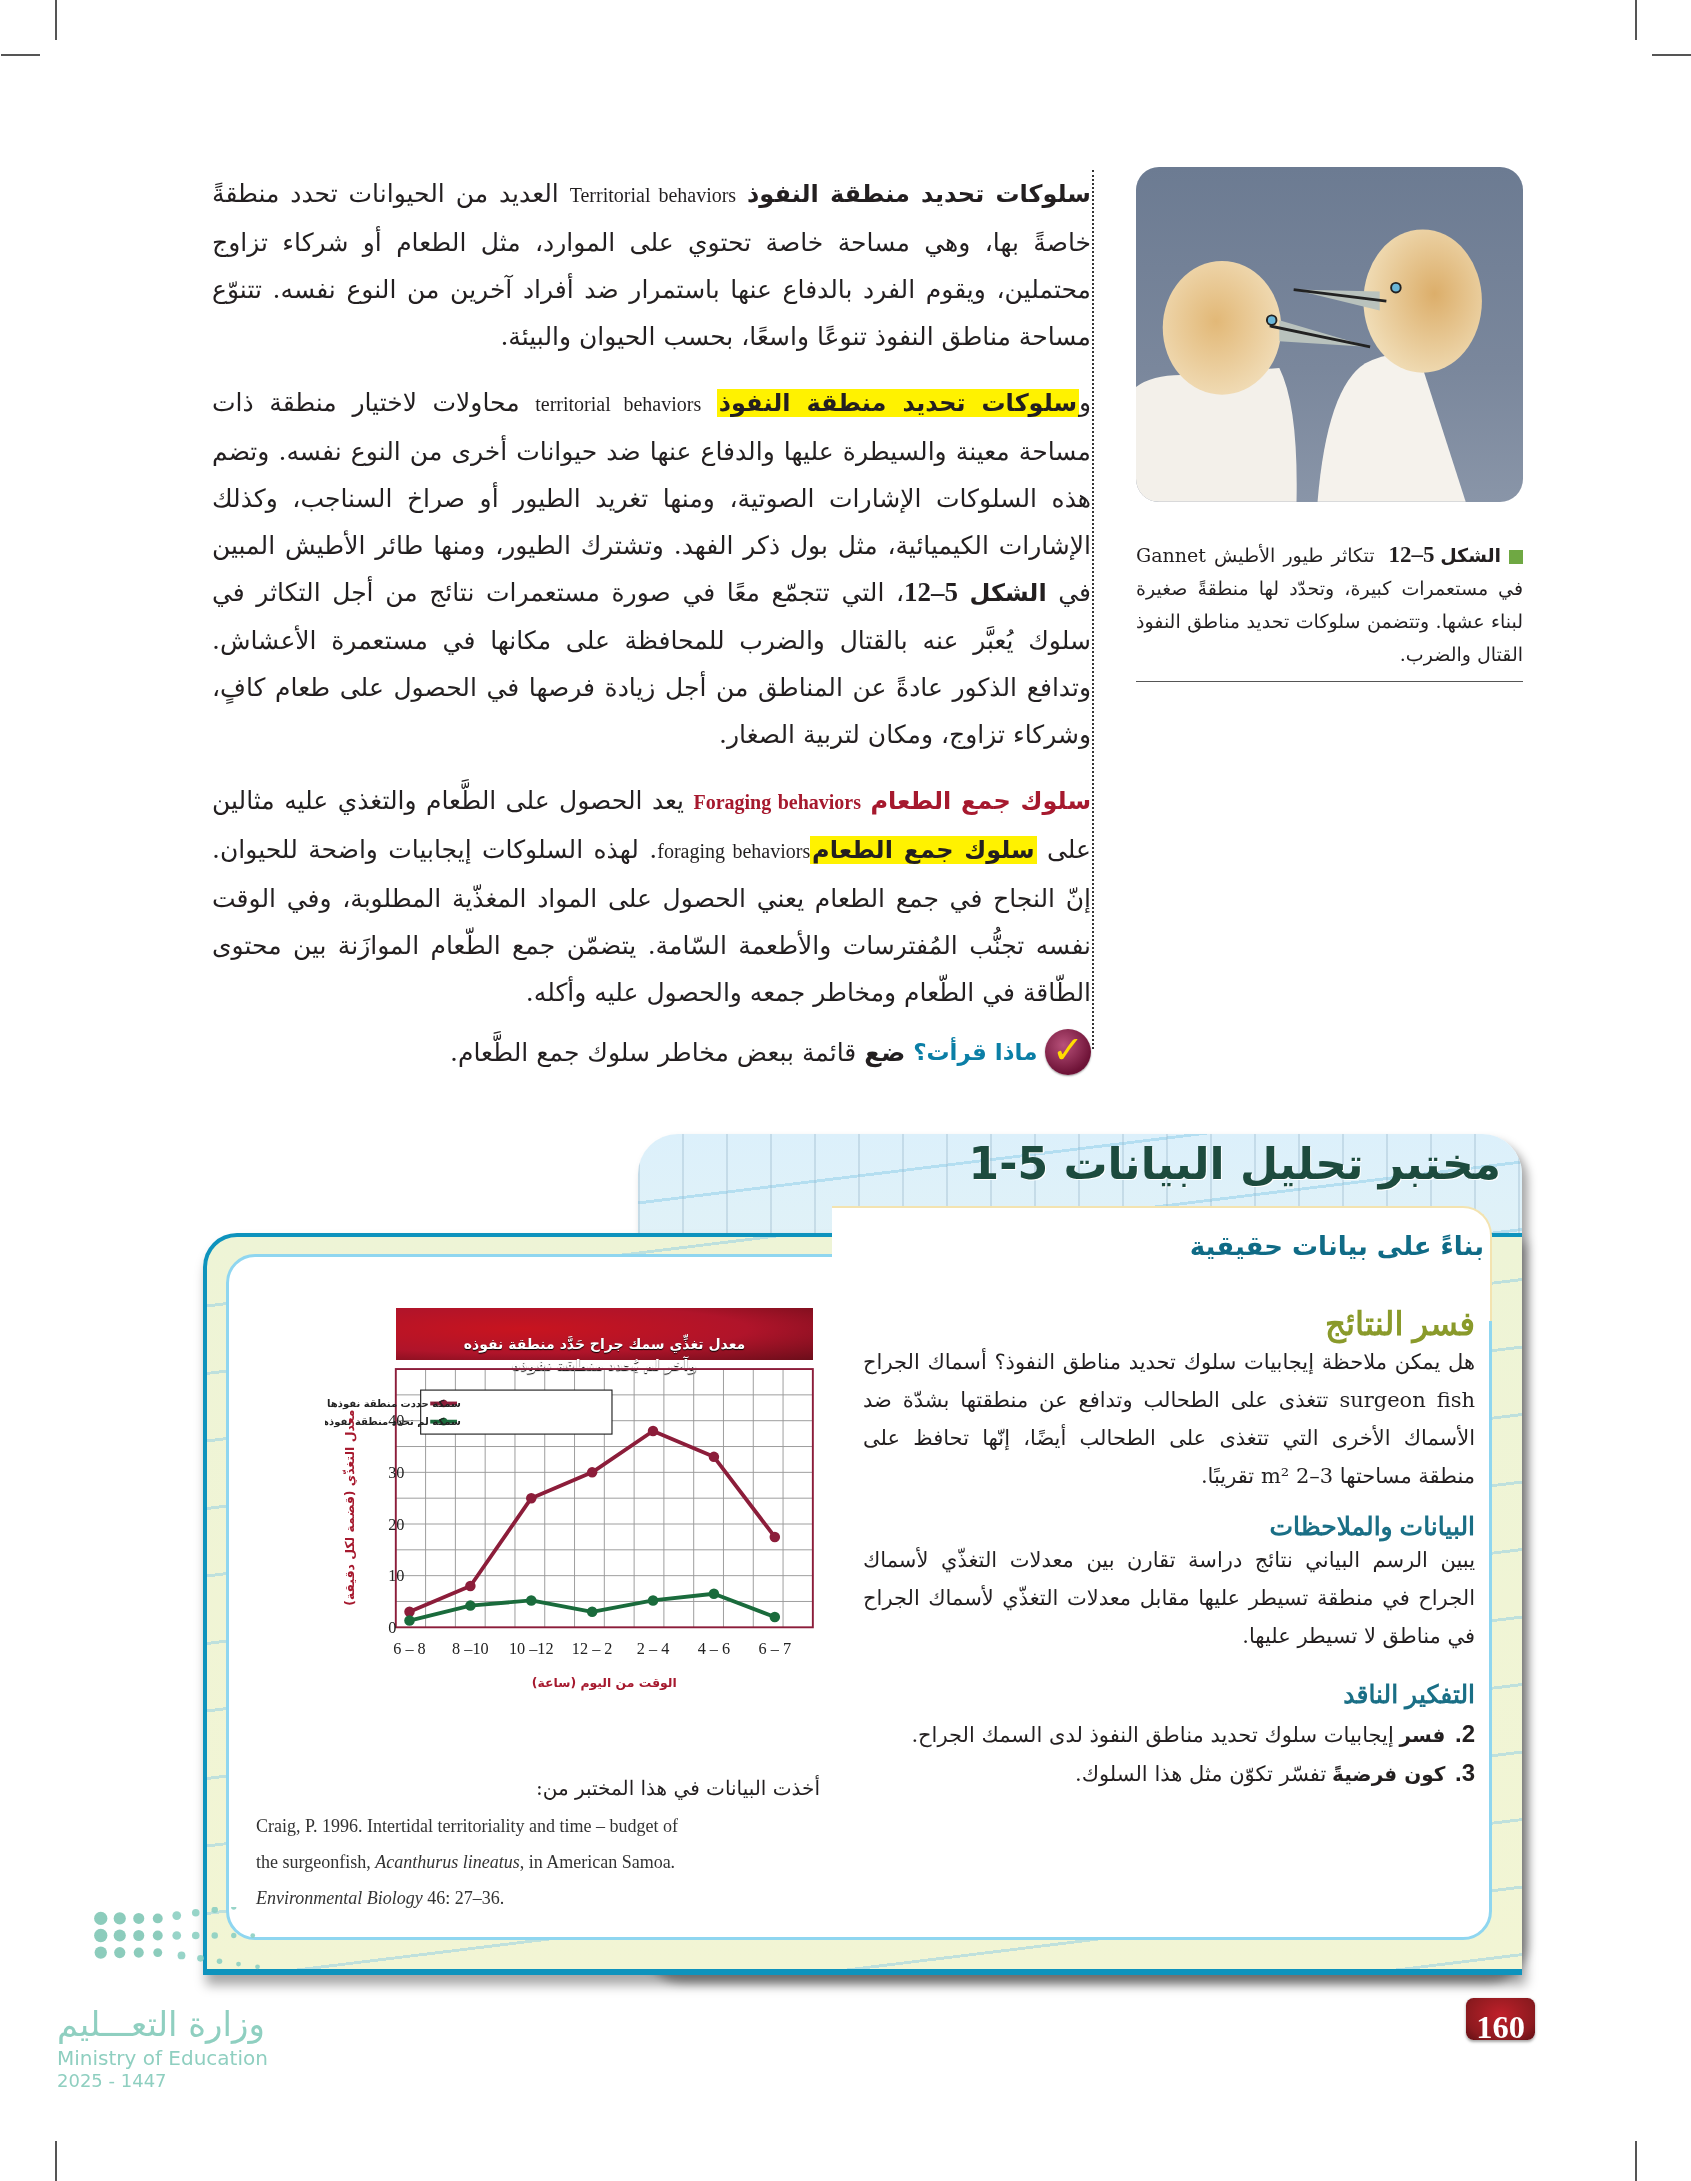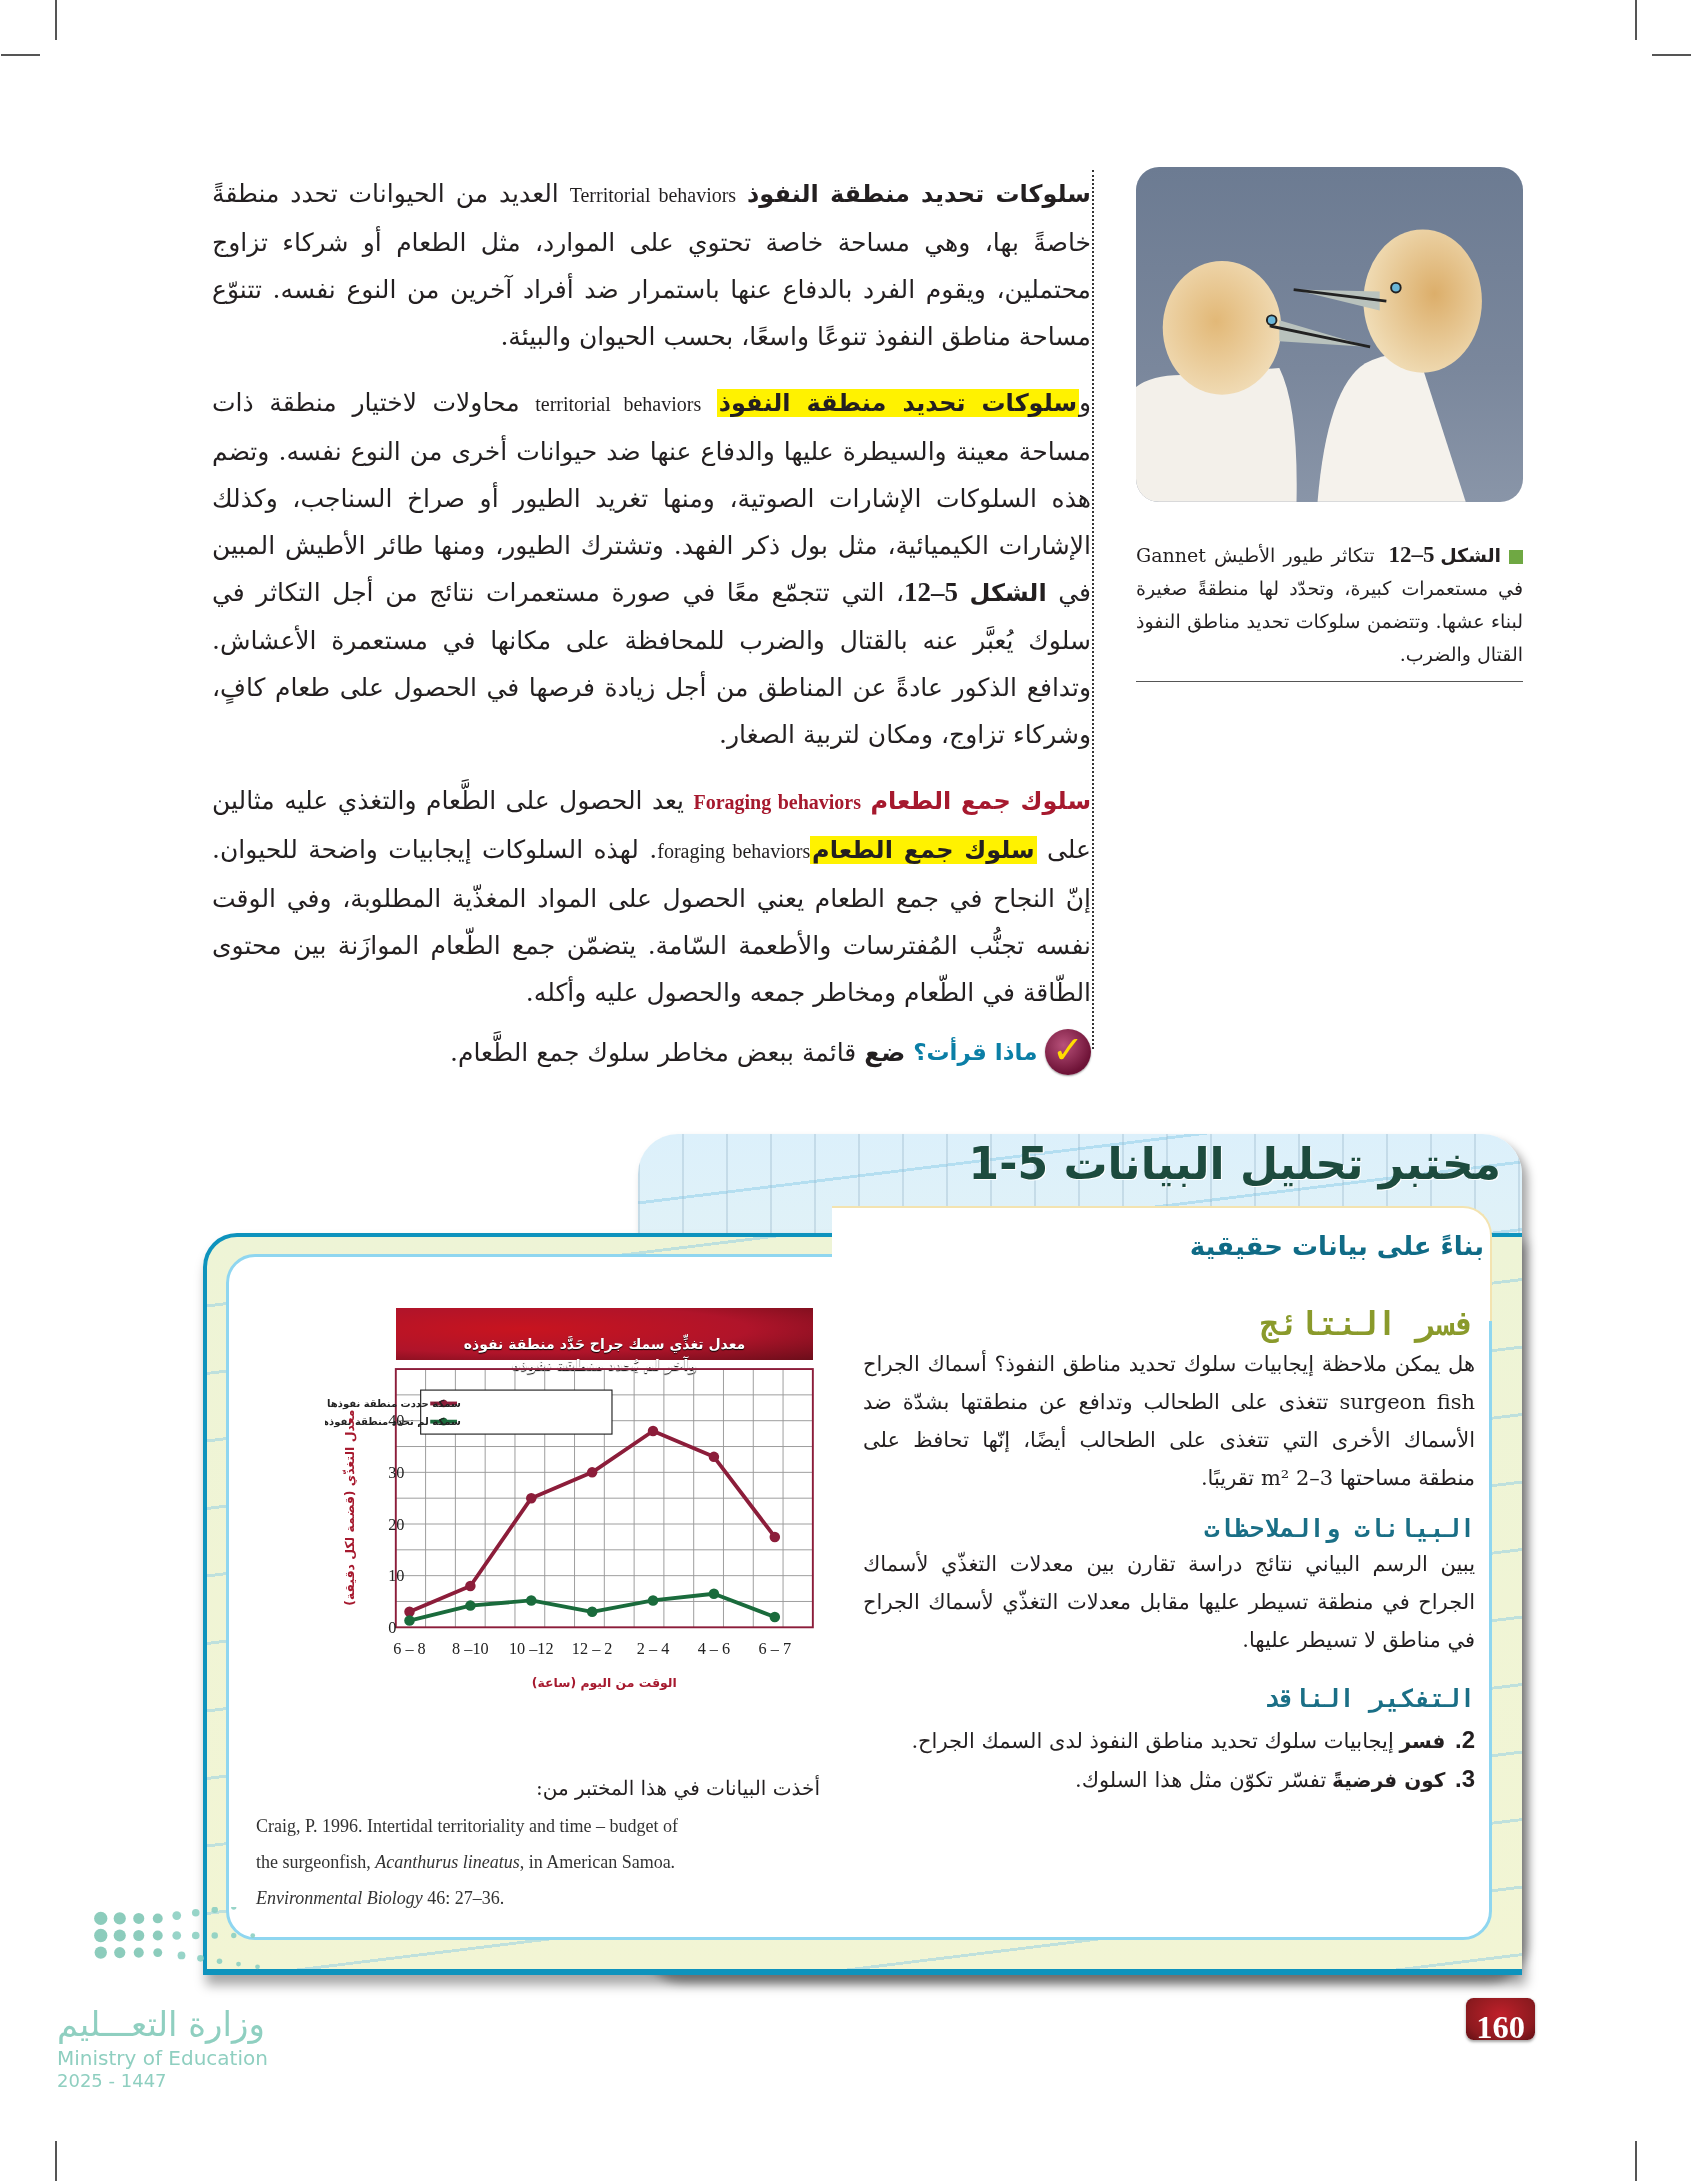--- a/index.html
+++ b/index.html
@@ -43,21 +43,21 @@
       box-shadow: 5.7px 7.6px 9.6px rgba(0,0,0,.35); }
   .lab-left { position: absolute; left: 203px; top: 1233px; width: 1319px; height: 742px; border: 4.8px solid #0e93bd; border-top-right-radius: 0; border-radius: 34px 0 0 0; border-right: none; border-bottom: 6.7px solid #0e93bd; background:
       repeating-linear-gradient(173deg, rgba(130,200,230,.45) 0 2.9px, transparent 2.9px 67px),
       linear-gradient(180deg, #eef4d6 0%, #f2f5d4 100%); box-shadow: 3.8px 9.6px 11.5px rgba(0,0,0,.35); }
   .lab-inner { position: absolute; left: 226px; top: 1254px; width: 1266px; height: 686px; background: #fff; border-radius: 29px; border: 3.8px solid #8fd6f0; }
   .lab-inner-right { position: absolute; left: 832px; top: 1206px; width: 660px; height: 115px; background: #fff; border-radius: 0 29px 0 0; border-top: 2.9px solid #f3e3b0; border-right: 2.9px solid #f3e3b0; }
   .lab-title { position: absolute; right: 191px; top: 1138px; direction: rtl; font-family: "DejaVu Sans", sans-serif; font-weight: bold; font-size: 44px; color: #1d4b3e; text-shadow: 1px 1px 0 #fff; }
   .lab-sub { position: absolute; right: 208px; top: 1231px; direction: rtl; font-family: "DejaVu Sans", sans-serif; font-weight: bold; font-size: 26px; color: #0f6b86; }
 
   .lab-right-col { position: absolute; left: 863px; top: 1305px; width: 612px; direction: rtl; }
-  .sec-h { font-family: Liberation Mono, monospace; font-weight: bold; font-size: 29px; }
+  .sec-h { font-family: Liberation Sans, sans-serif; font-weight: bold; font-size: 29px; }
   .sec-h.olive { color: #8a9a2b; font-size: 32.5px; }
   .sec-h.teal { color: #1a6f86; font-size: 25px; }
   .lab-p { font-family: "DejaVu Serif", serif; font-size: 21px; line-height: 38px; text-align: justify; text-align-last: right; }
   .q-list { list-style: none; margin-top: 5.7px; }
   .q-list li { font-family: "DejaVu Serif", serif; font-size: 21px; line-height: 38px; }
   .q-num { font-family: "Liberation Sans", sans-serif; font-weight: bold; font-size: 24px; margin-left: 9.6px; }
   .q-verb { font-family: "DejaVu Sans", sans-serif; font-weight: bold; font-size: 20px; margin-left: 5.7px; }
 
   
   .chart-wrap { position: absolute; left: 325px; top: 1304px; width: 507px; height: 440px; }

